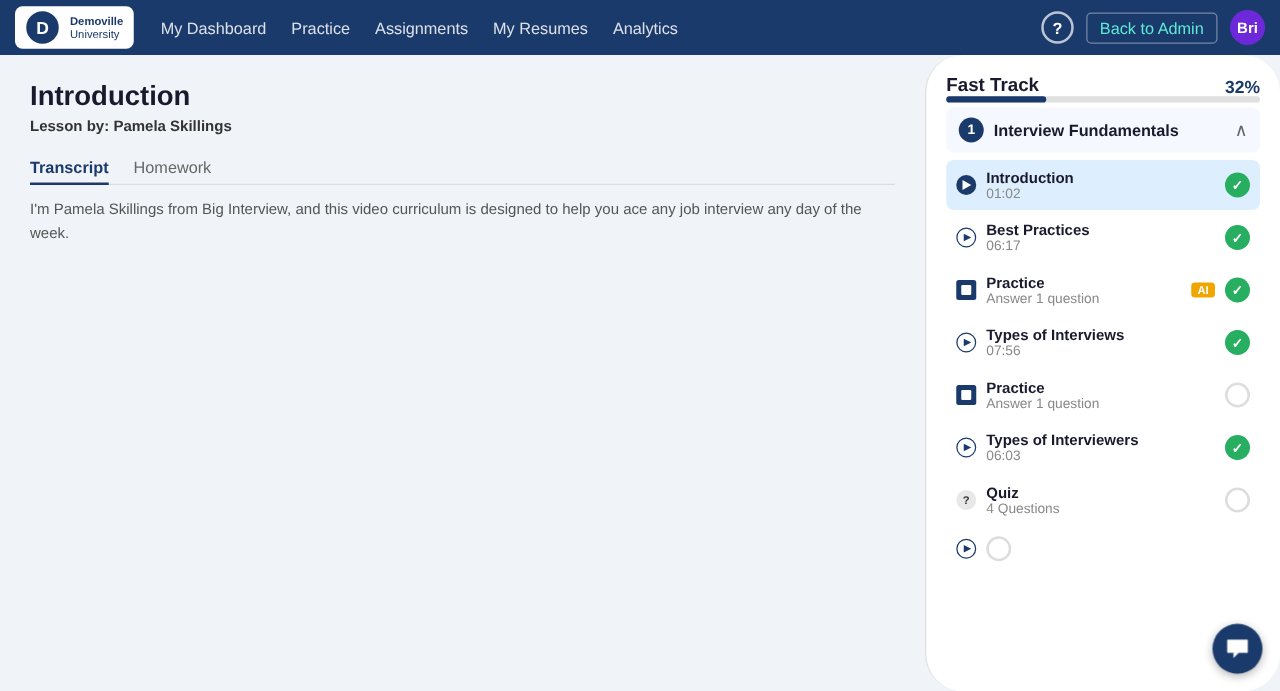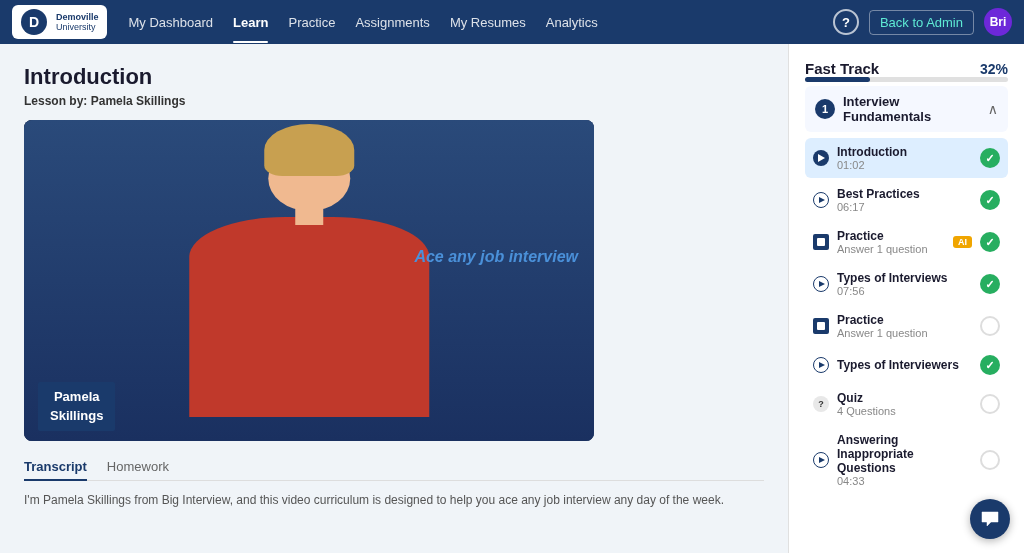--- a/index.html
+++ b/index.html
@@ -87,23 +87,23 @@
     }
     .tab-item.active { color: #1a3a6b; font-weight: 600; }
     .tab-item.active::after {
       content: ''; position: absolute; bottom: -1px; left: 0; right: 0;
       height: 2px; background: #1a3a6b;
     }
     .transcript-text { font-size: 12px; color: #555; line-height: 1.6; }
 
     
     .sidebar {
-      width: 236px; background: white; border-left: 1px solid #e0e0e0;
+      width: 284px; background: white; border-left: 1px solid #e0e0e0;
       overflow-y: auto; padding: 16px;
-      display: flex; flex-direction: column; gap: 0;
+      display: flex; flex-direction: column; gap: 0; border-radius: 30px;
     }
     .fast-track-header { display: flex; justify-content: space-between; align-items: center; }
     .fast-track-title { font-size: 15px; font-weight: 700; color: #1a1a2e; }
     .fast-track-pct { font-size: 14px; font-weight: 700; color: #1a3a6b; }
     .progress-bar-ft {
       height: 5px; background: #e0e0e0; border-radius: 3px; margin-bottom: 4px;
     }
     .progress-fill-ft { height: 100%; background: #1a3a6b; border-radius: 3px; }
 
     .section-header {
@@ -187,21 +187,20 @@
       <circle cx="14" cy="14" r="13" fill="#1a3a6b"></circle>
       <text x="14" y="19" text-anchor="middle" fill="white" font-size="14" font-weight="bold">D</text>
     </svg>
     <div>
       <div style="font-size:9px;font-weight:800;color:#1a3a6b;">Demoville</div>
       <div style="font-size:9px;color:#1a3a6b;">University</div>
     </div>
   </div>
   <nav style="display:flex;align-items:center;">
     <a class="nav-item">My Dashboard</a>
-    <a class="nav-item active">Learn</a>
     <a class="nav-item">Practice</a>
     <a class="nav-item">Assignments</a>
     <a class="nav-item">My Resumes</a>
     <a class="nav-item">Analytics</a>
   </nav>
   <div class="header-right">
     <div class="help-btn">?</div>
     <div class="back-admin-btn">Back to Admin</div>
     <div class="user-avatar">Bri</div>
   </div>
@@ -209,48 +208,20 @@
 
 <div class="main-layout">
 
   <div class="content-area">
     <h1 class="page-title">Introduction</h1>
     <div class="lesson-by">
       <span>Lesson by:</span>
       <span style="font-weight:600;color:#333;">Pamela Skillings</span>
     </div>
 
-    <div class="video-container">
-      <div class="video-bg">
-
-        <div style="position:absolute;bottom:0;left:0;right:0;top:0;overflow:hidden;">
-
-          <div style="position:absolute;bottom:0;left:0;right:0;height:100%;background:linear-gradient(180deg,#2a4a7a 0%,#1a3060 100%);"></div>
-
-          <div style="position:absolute;bottom:0;left:50%;transform:translateX(-50%);width:55%;height:100%;display:flex;flex-direction:column;align-items:center;">
-
-            <div style="width:90px;height:52px;background:#c8a050;border-radius:50% 50% 20% 20%;margin-top:4px;position:relative;z-index:3;"></div>
-
-            <div style="width:82px;height:65px;background:#f0b990;border-radius:50%;margin-top:-30px;position:relative;z-index:2;"></div>
-
-            <div style="width:28px;height:18px;background:#f0b990;margin-top:-4px;position:relative;z-index:2;"></div>
-
-            <div style="width:240px;height:200px;background:#c0392b;border-radius:40% 40% 0 0 / 20% 20% 0 0;margin-top:-8px;position:relative;z-index:1;"></div>
-          </div>
-        </div>
-
-        <div class="video-text-overlay">Ace any job interview</div>
-
-        <div class="name-badge">
-          <div>Pamela</div>
-          <div>Skillings</div>
-        </div>
-      </div>
-
-    </div>
 
     <div class="tabs-row">
       <div class="tab-item active">Transcript</div>
       <div class="tab-item">Homework</div>
     </div>
     <div class="transcript-text">
       <span>I'm Pamela Skillings from Big Interview, and this video curriculum is designed to help you ace any job interview any day of the week.</span>
     </div>
   </div>
 
@@ -327,41 +298,38 @@
         </div>
         <div class="check-empty"></div>
       </div>
 
       <div class="lesson-item">
         <div class="play-btn-outline">
             <div class="tri"></div>
           </div>
         <div class="lesson-info">
           <div class="lesson-name">Types of Interviewers</div>
+          <div class="lesson-duration">06:03</div>
         </div>
         <div class="check-green">✓</div>
       </div>
 
       <div class="lesson-item">
         <div class="quiz-icon">?</div>
         <div class="lesson-info">
           <div class="lesson-name">Quiz</div>
           <div class="lesson-duration">4 Questions</div>
         </div>
         <div class="check-empty"></div>
       </div>
 
       <div class="lesson-item">
         <div class="play-btn-outline">
             <div class="tri"></div>
           </div>
-        <div class="lesson-info">
-          <div class="lesson-name">Answering Inappropriate Questions</div>
-          <div class="lesson-duration">04:33</div>
-        </div>
         <div class="check-empty"></div>
       </div>
 
     </div>
   </aside>
 </div>
 
 <div class="fab" style="position:fixed;bottom:14px;right:14px;">
   <svg width="20" height="20" viewBox="0 0 20 20">
     <path d="M2 3h16v10H11l-4 4v-4H2z" fill="white" stroke="white" stroke-width="0.5"></path>

